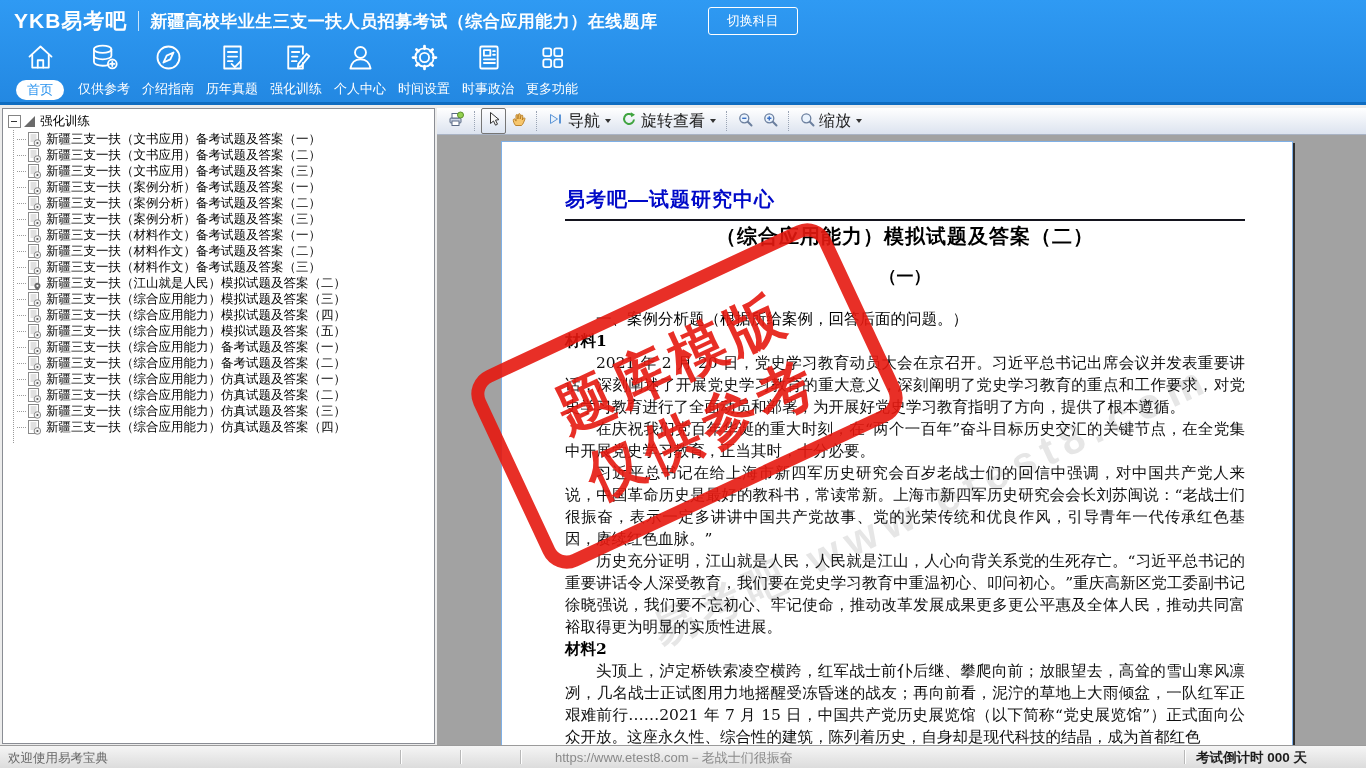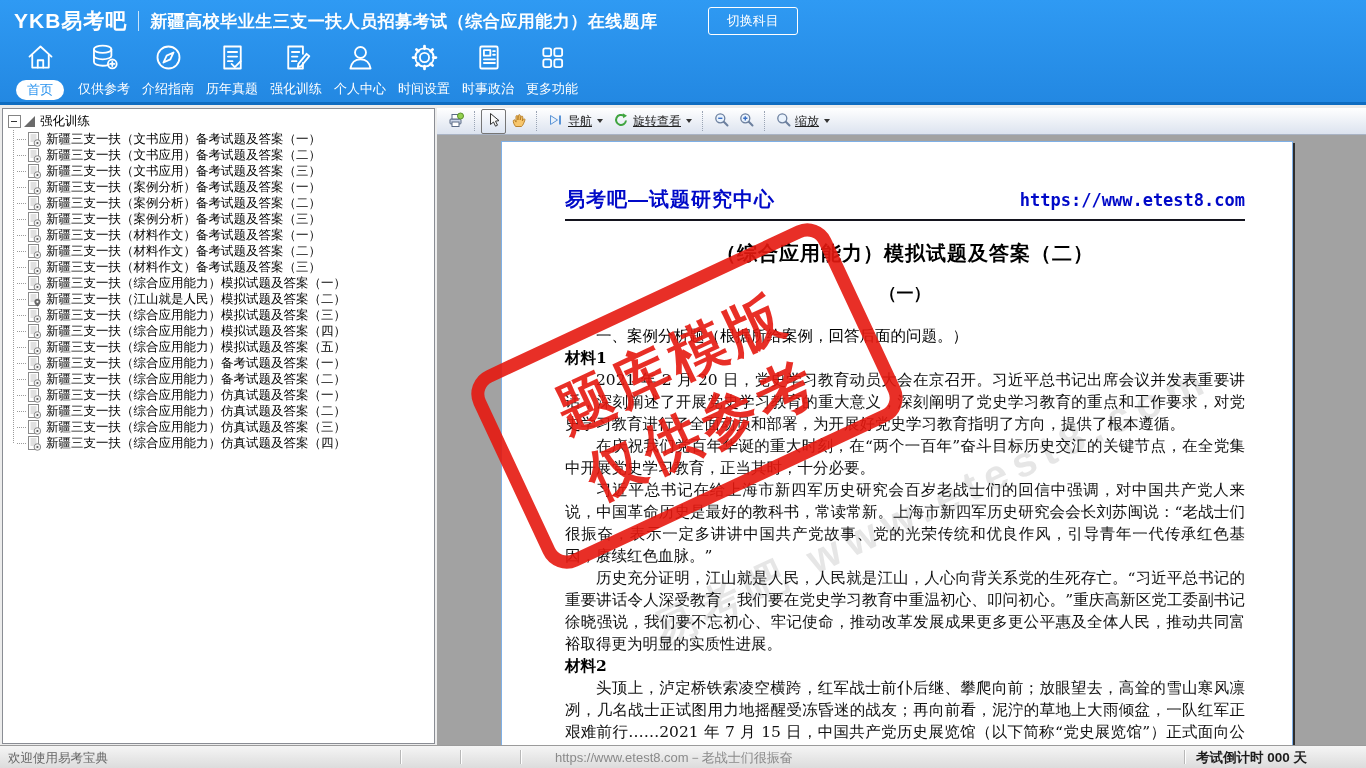--- a/index.html
+++ b/index.html
@@ -27,33 +27,33 @@
   .vline{position:absolute;left:10px;top:21px;height:313px;border-left:1px dotted #9a9a9a;}
   ul.titems{list-style:none;margin:0;padding:0 0 0 10px;}
   .titem{height:16px;display:flex;align-items:center;cursor:pointer;white-space:nowrap;}
   .stub{width:9px;border-top:1px dotted #9a9a9a;margin-right:2px;flex:none;}
   .titem svg{flex:none;margin-right:5px;}
   .titem.selected .badge-normal{display:none;}
   .titem:not(.selected) .badge-pin{display:none;}
   
   .viewer{flex:1;display:flex;flex-direction:column;margin-top:3px;min-width:0;}
   .vtoolbar{height:26px;background:linear-gradient(#ffffff,#dce3ef);border-bottom:1px solid #a9b3c4;display:flex;align-items:center;padding-left:5px;flex:none;}
-  .tbtn{display:flex;align-items:center;gap:4px;padding:2px 4px;font-size:12px;color:#222;border:1px solid transparent;border-radius:2px;cursor:pointer;white-space:nowrap;text-decoration:underline;}
+  .tbtn{display:flex;align-items:center;gap:4px;padding:2px 4px;font-size:16px;color:#222;border:1px solid transparent;border-radius:2px;cursor:pointer;white-space:nowrap;}
   .tbtn.pressed{border-color:#767676;background:linear-gradient(#fdfdfe,#dde5f2);}
   .tsep{width:1px;height:20px;border-left:1px dotted #9aa4b4;margin:0 5px;}
   .caret{width:0;height:0;border-left:3.5px solid transparent;border-right:3.5px solid transparent;border-top:4px solid #333;margin-left:1px;}
   .canvas{flex:1;background:#a2a2a2;position:relative;overflow:hidden;}
   
   .page{position:absolute;left:64px;top:6px;width:792px;height:1200px;background:#fff;border:1px solid #7fb0e6;box-shadow:2px 2px 0 rgba(25,25,25,.85);padding:44px 47px 0 63px;box-sizing:border-box;font-family:"DejaVu Serif","Liberation Serif",serif;}
   .doccontent{position:relative;z-index:2;}
   .dochead{display:flex;justify-content:space-between;align-items:baseline;}
   .dochead-left{font-size:20px;font-weight:bold;color:#0009c8;font-family:"Liberation Sans",sans-serif;letter-spacing:1px;}
   .dochead-right{font-size:17px;font-weight:bold;color:#0009c8;font-family:"DejaVu Sans Mono","Liberation Mono",monospace;}
   .docrule{border-bottom:2px solid #14141e;margin-top:6px;}
-  .doctitle{text-align:center;font-size:20px;font-weight:bold;color:#000;margin-top:19px;letter-spacing:1px;}
+  .doctitle{text-align:center;font-size:20px;font-weight:bold;color:#000;margin-top:2px;letter-spacing:1px;}
   .docsection{text-align:center;font-size:17px;font-weight:bold;margin-top:15px;}
   .qheading{font-size:15.5px;font-weight:normal;margin-top:20px;text-indent:2em;line-height:22px;}
   .mlabel{font-size:15.5px;font-weight:bold;line-height:22px;}
   .para{font-size:15.5px;line-height:22px;text-align:justify;text-indent:2em;margin:0;color:#101010;}
   .stamp{position:absolute;left:-12px;top:146px;width:368px;height:190px;border:13px solid rgba(230,24,15,.9);border-radius:26px;transform:rotate(-25deg);display:flex;flex-direction:column;align-items:center;justify-content:center;color:rgba(230,24,15,.9);font-size:57px;font-weight:bold;line-height:1.28;letter-spacing:5px;font-family:"Liberation Sans",sans-serif;z-index:5;}
   .wm{position:absolute;left:125px;top:335px;transform:rotate(-25deg);font-size:42px;color:rgba(50,50,50,.12);letter-spacing:8px;white-space:nowrap;z-index:1;font-family:"Liberation Sans",sans-serif;font-weight:bold;}
   
   .statusbar{height:22px;background:linear-gradient(#f5f5f5,#dcdcdc);border-top:1px solid #9b9b9b;position:relative;font-size:12.5px;color:#666;}
   .sb-left{position:absolute;left:8px;top:4px;}
   .sb-sep{position:absolute;top:4px;width:1px;height:14px;background:#b8b8b8;box-shadow:1px 0 0 #fff;}
@@ -295,36 +295,20 @@
                 <circle cx="9.4" cy="11" r="3.3" fill="#f4f4f4" stroke="#7d7d7d" stroke-width="0.9"></circle>
                 <circle cx="9.4" cy="11" r="1.1" fill="#555"></circle>
               </g>
       <g class="badge-pin">
                 <path d="M9.4 6.8 c1.9 0 3.1 1.4 3.1 3 0 2.1-3.1 4.8-3.1 4.8 s-3.1-2.7-3.1-4.8 c0-1.6 1.2-3 3.1-3" fill="#6a6a6a"></path>
                 <circle cx="9.4" cy="9.8" r="1.1" fill="#fff"></circle>
               </g>
     </svg>
     <span>新疆三支一扶（材料作文）备考试题及答案（三）</span>
   </li>
-          <li class="titem">
-    <span class="stub"></span>
-    <svg width="13" height="15" viewBox="0 0 13 15">
-      <rect x="0.5" y="0.5" width="10" height="13" fill="#fff" stroke="#8a8a8a"></rect>
-      <path d="M2.5 3 h6 M2.5 5 h6 M2.5 7 h6 M2.5 9 h4" stroke="#b2b2b2" stroke-width="0.8" fill="none"></path>
-      <g class="badge-normal">
-                <circle cx="9.4" cy="11" r="3.3" fill="#f4f4f4" stroke="#7d7d7d" stroke-width="0.9"></circle>
-                <circle cx="9.4" cy="11" r="1.1" fill="#555"></circle>
-              </g>
-      <g class="badge-pin">
-                <path d="M9.4 6.8 c1.9 0 3.1 1.4 3.1 3 0 2.1-3.1 4.8-3.1 4.8 s-3.1-2.7-3.1-4.8 c0-1.6 1.2-3 3.1-3" fill="#6a6a6a"></path>
-                <circle cx="9.4" cy="9.8" r="1.1" fill="#fff"></circle>
-              </g>
-    </svg>
-    <span>新疆三支一扶（综合应用能力）模拟试题及答案（一）</span>
-  </li>
           <li class="titem selected">
     <span class="stub"></span>
     <svg width="13" height="15" viewBox="0 0 13 15">
       <rect x="0.5" y="0.5" width="10" height="13" fill="#fff" stroke="#8a8a8a"></rect>
       <path d="M2.5 3 h6 M2.5 5 h6 M2.5 7 h6 M2.5 9 h4" stroke="#b2b2b2" stroke-width="0.8" fill="none"></path>
       <g class="badge-normal">
                 <circle cx="9.4" cy="11" r="3.3" fill="#f4f4f4" stroke="#7d7d7d" stroke-width="0.9"></circle>
                 <circle cx="9.4" cy="11" r="1.1" fill="#555"></circle>
               </g>
       <g class="badge-pin">
@@ -545,21 +529,20 @@
         <span class="caret"></span>
       </div>
     </div>
 
     <div class="canvas">
       <div class="page">
         <div class="wm">易考吧 www.etest8.com</div>
         <div class="doccontent">
           <div class="dochead">
             <span class="dochead-left">易考吧—试题研究中心</span>
-            <span class="dochead-right">https://www.etest8.com</span>
           </div>
           <div class="docrule"></div>
           <div class="doctitle">（综合应用能力）模拟试题及答案（二）</div>
           <div class="docsection">（一）</div>
           <div class="qheading">一、案例分析题（根据所给案例，回答后面的问题。）</div>
           <div class="mlabel">材料1</div>
           <div id="m1-paras">
               <p class="para">2021 年 2 月 20 日，党史学习教育动员大会在京召开。习近平总书记出席会议并发表重要讲话，深刻阐述了开展党史学习教育的重大意义，深刻阐明了党史学习教育的重点和工作要求，对党史学习教育进行了全面动员和部署，为开展好党史学习教育指明了方向，提供了根本遵循。</p>
               <p class="para">在庆祝我们党百年华诞的重大时刻，在“两个一百年”奋斗目标历史交汇的关键节点，在全党集中开展党史学习教育，正当其时，十分必要。</p>
               <p class="para">习近平总书记在给上海市新四军历史研究会百岁老战士们的回信中强调，对中国共产党人来说，中国革命历史是最好的教科书，常读常新。上海市新四军历史研究会会长刘苏闽说：“老战士们很振奋，表示一定多讲讲中国共产党故事、党的光荣传统和优良作风，引导青年一代传承红色基因，赓续红色血脉。”</p>

